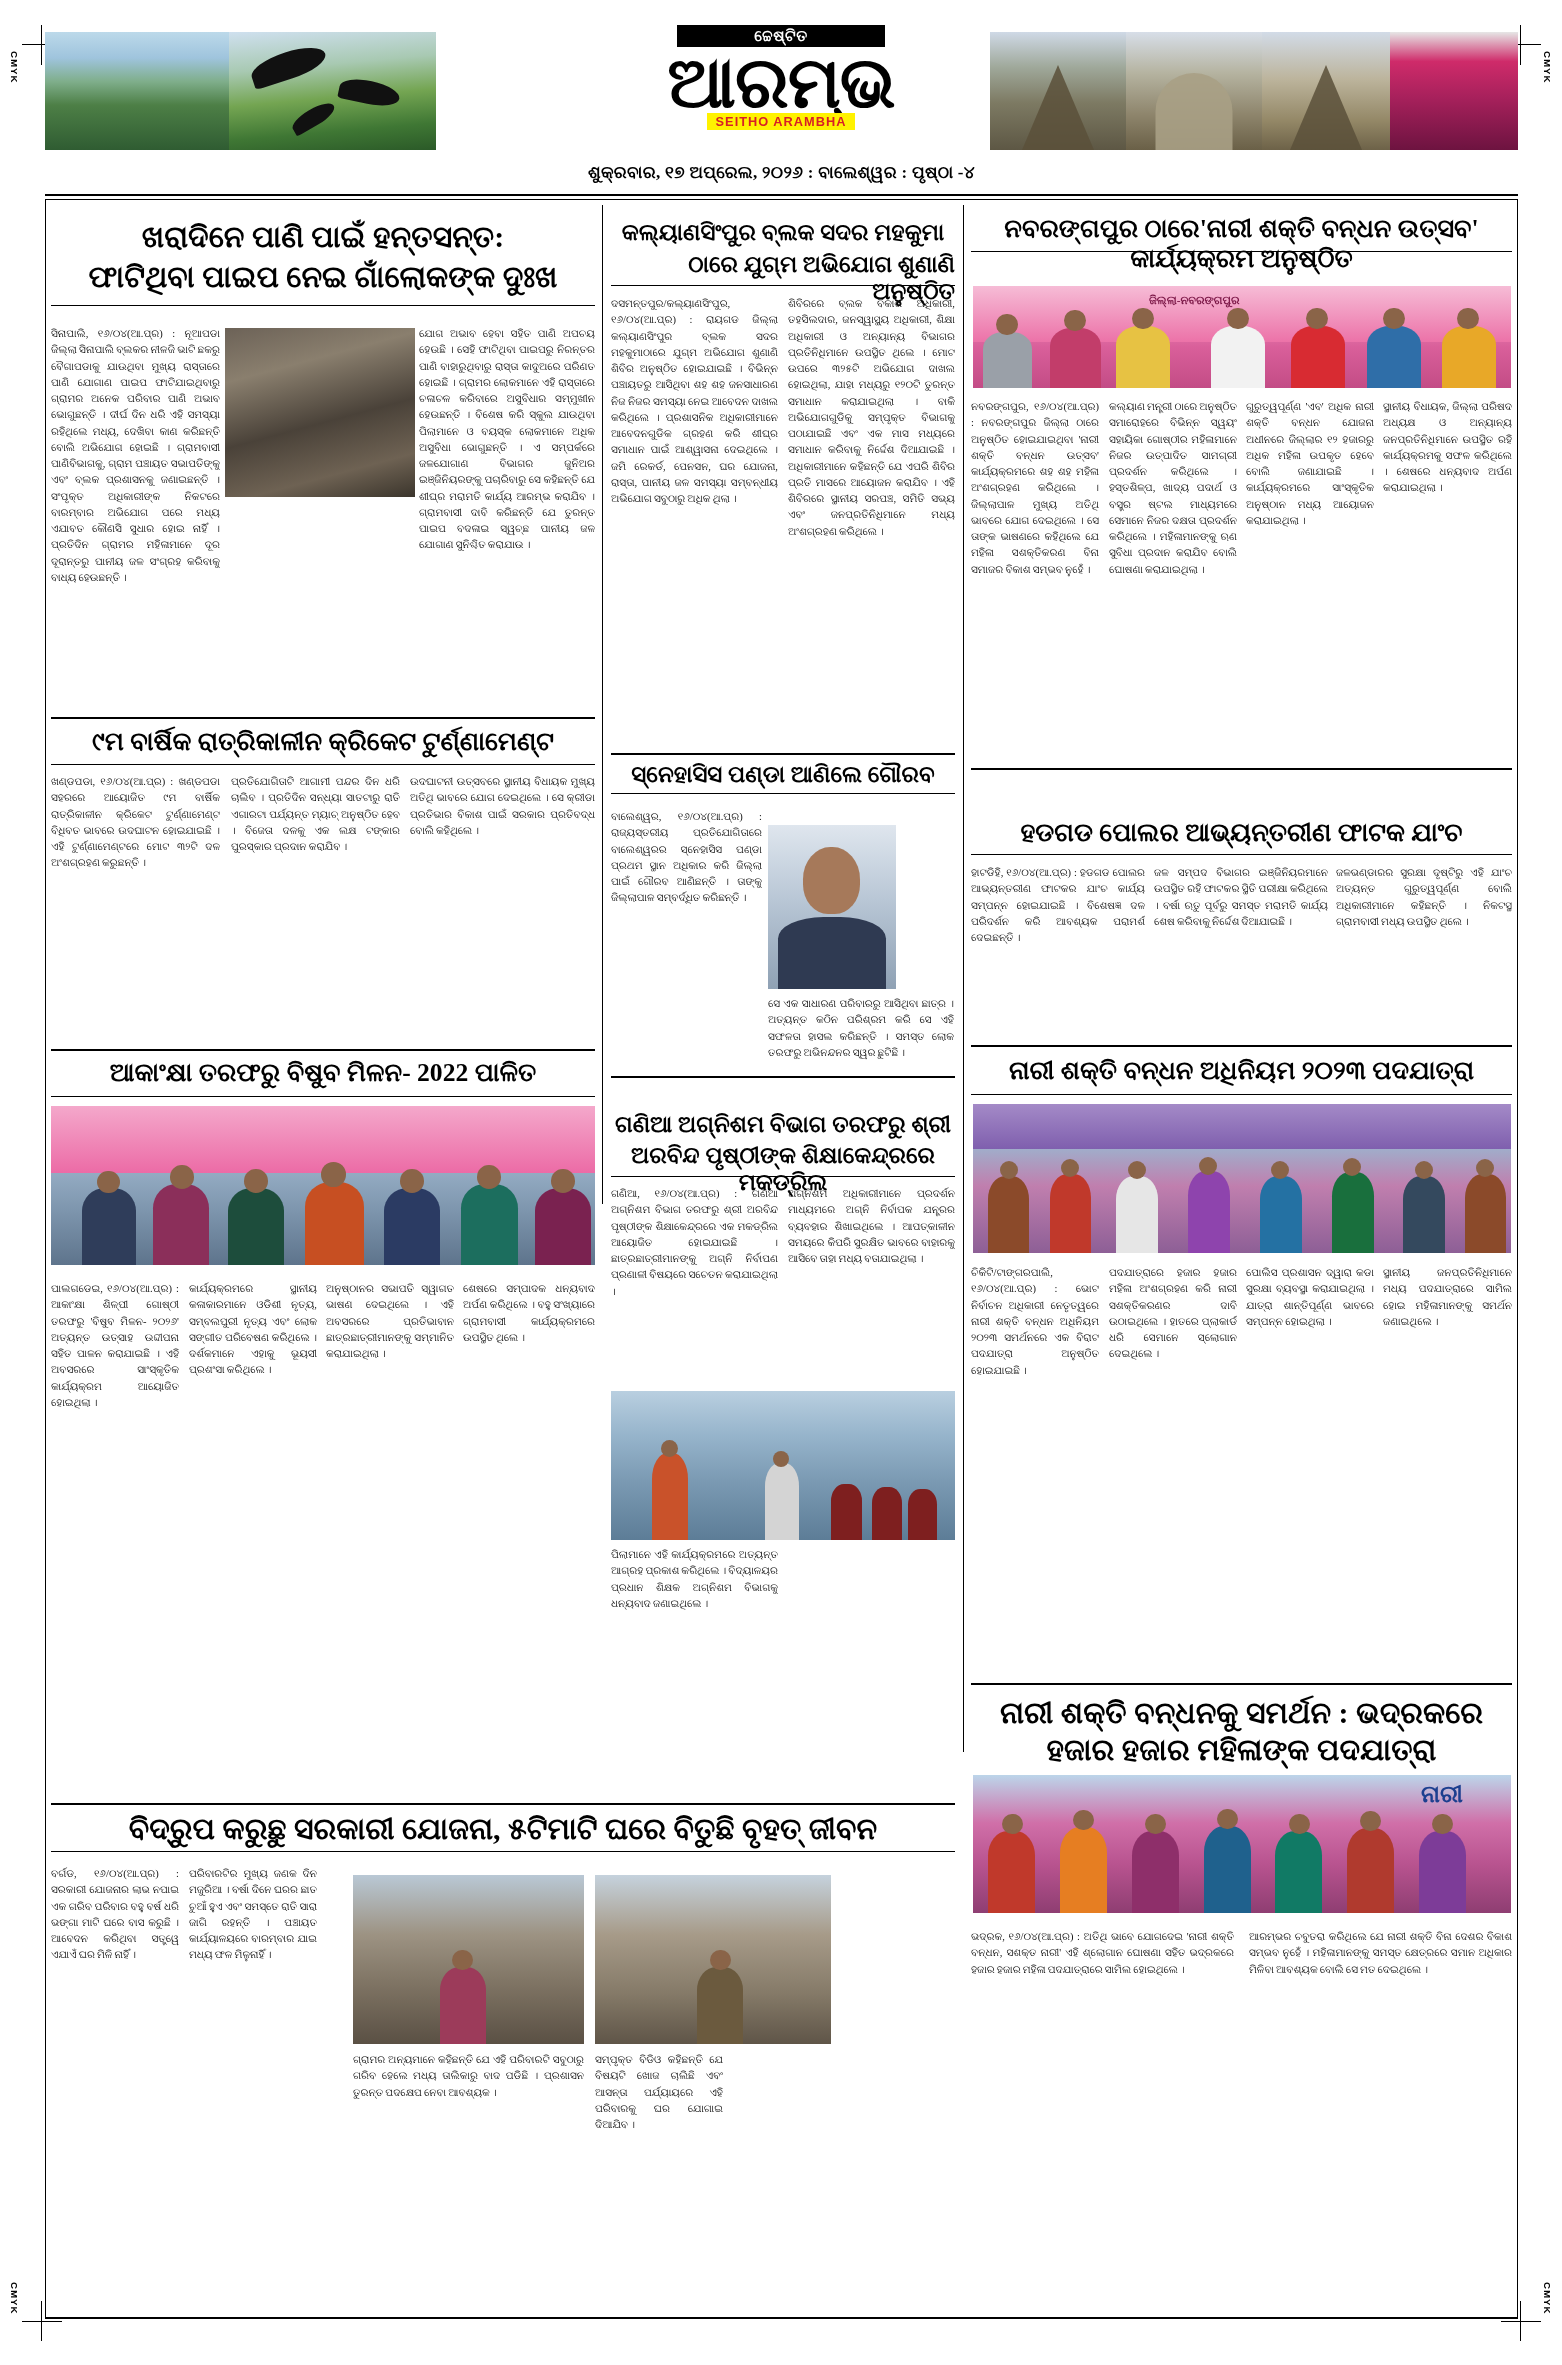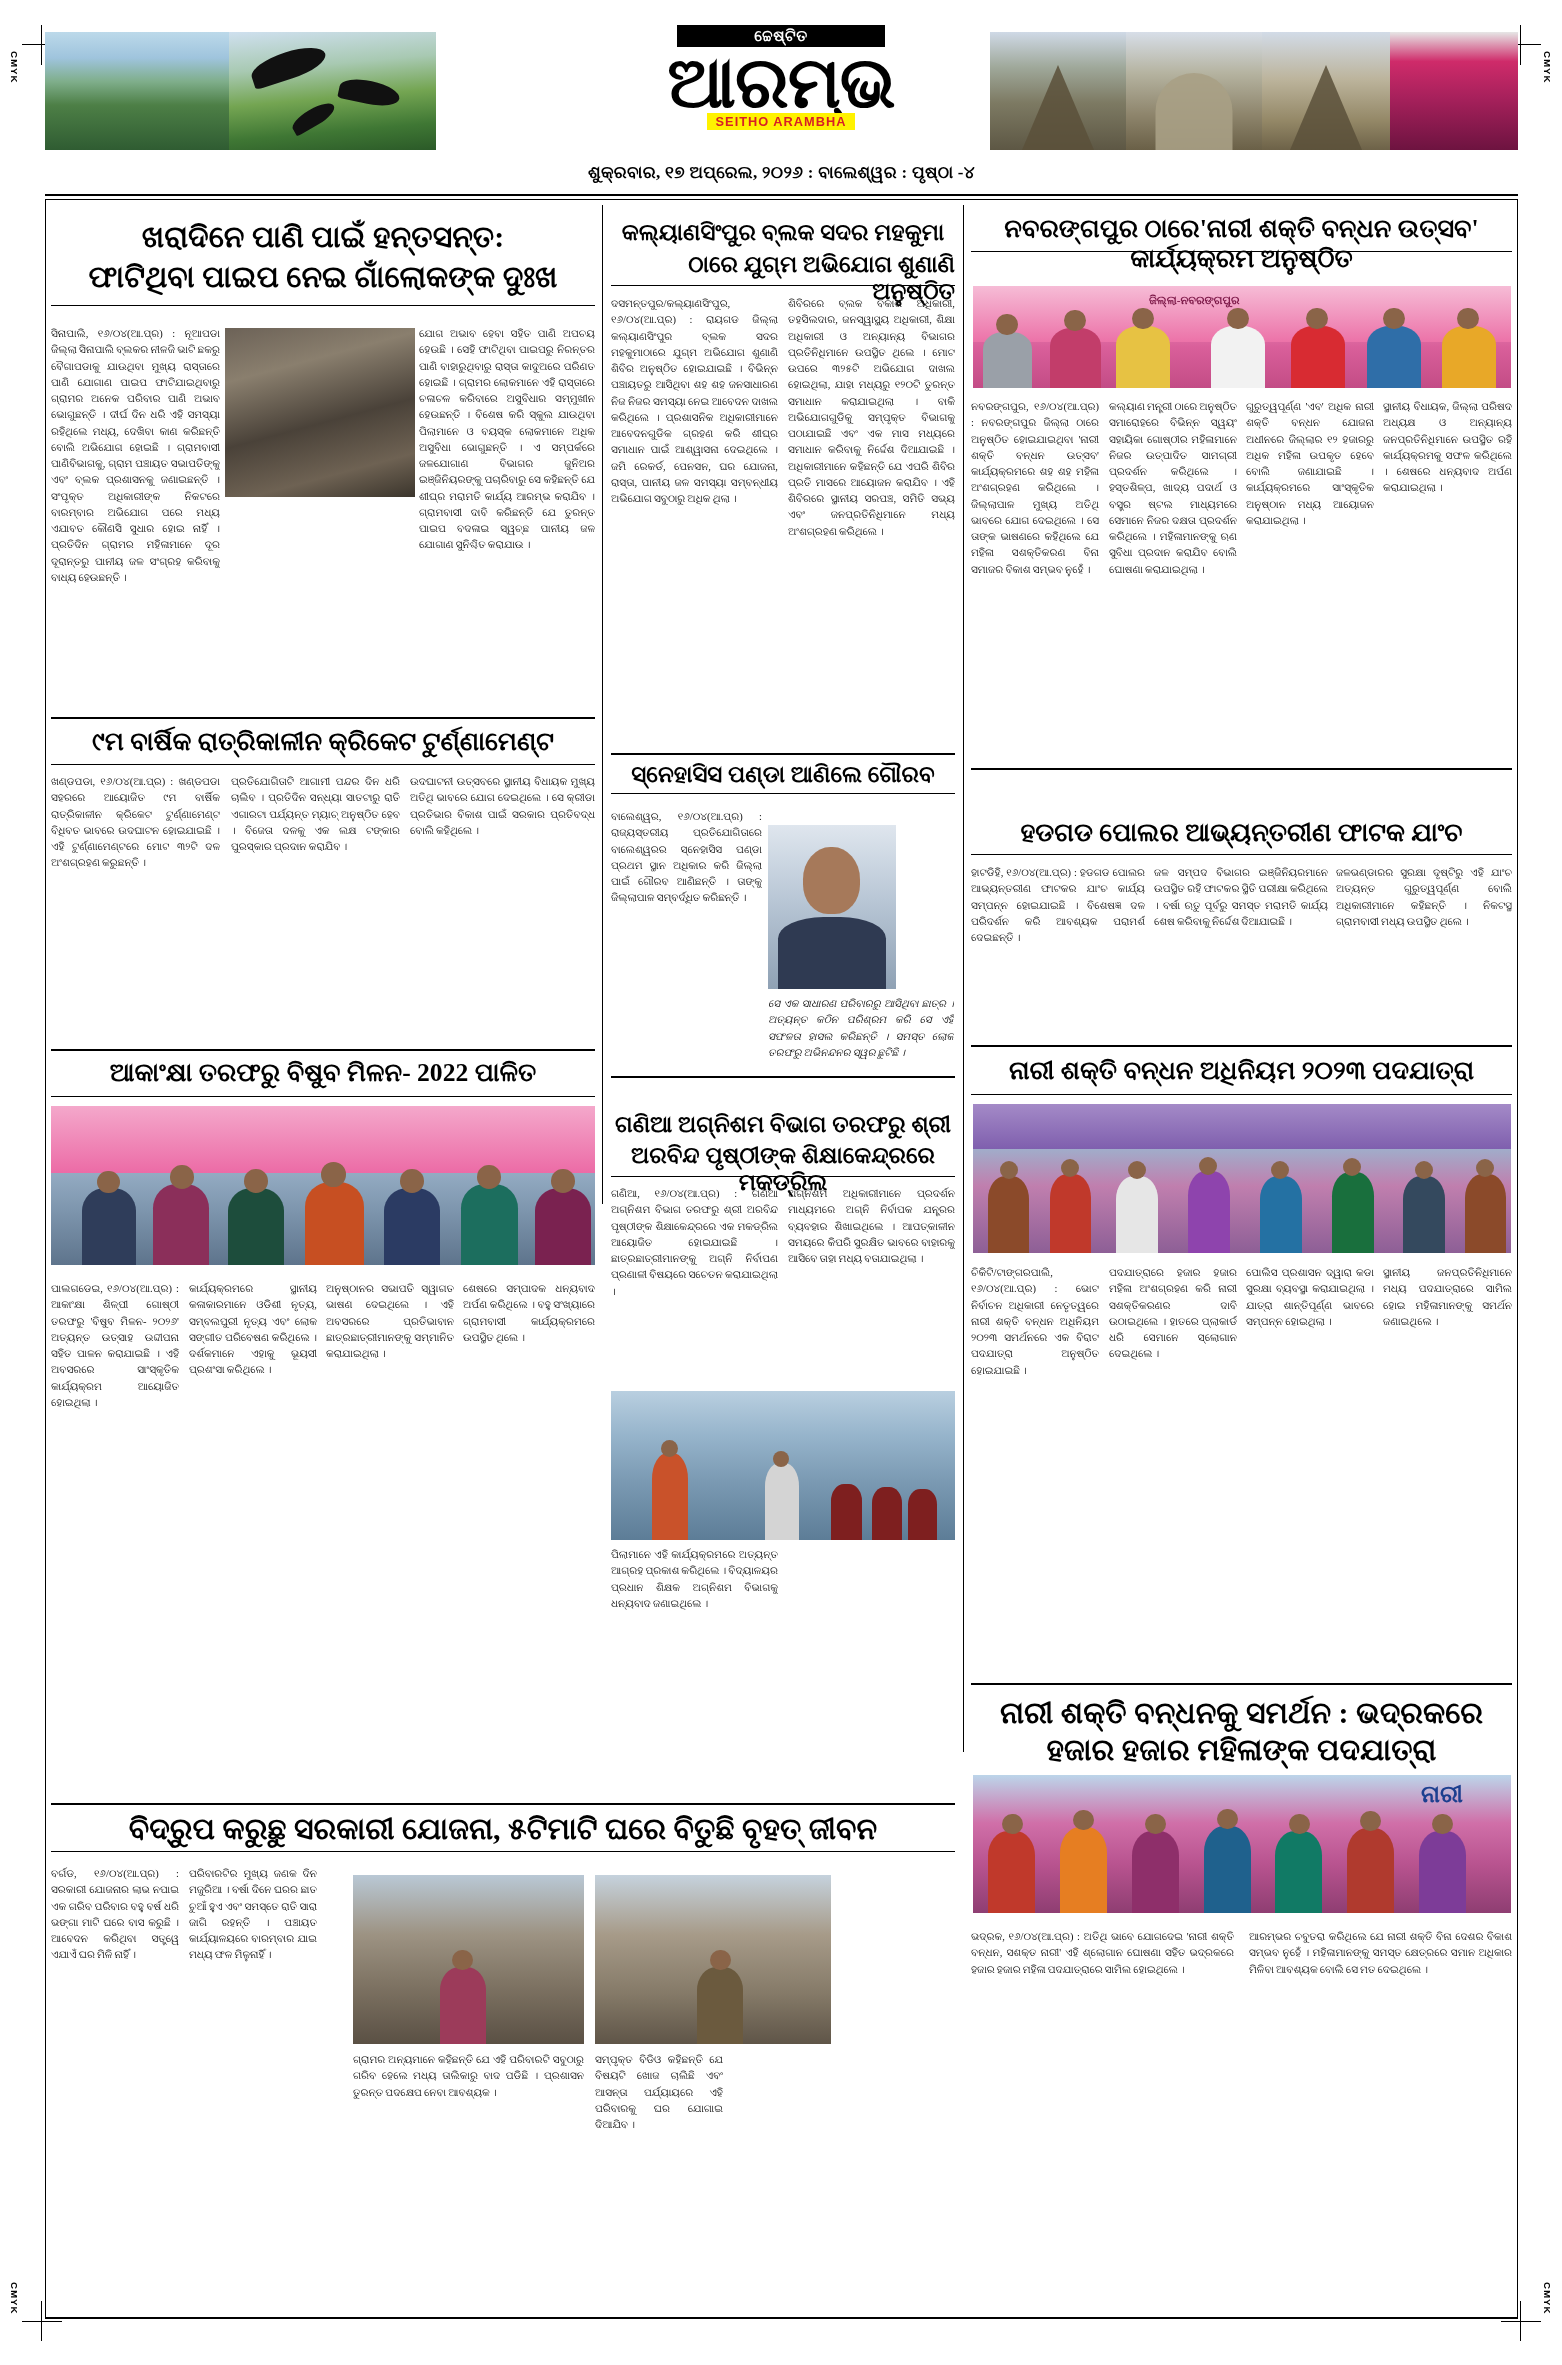--- a/index.html
+++ b/index.html
@@ -335,21 +335,21 @@
 
   <div class="headline hl-md" style="left:611px; top:761px; width:344px;">ସ୍ନେହାସିସ ପଣ୍ଡା ଆଣିଲେ ଗୌରବ</div>
   <div class="hrule thin" style="left:611px; top:793px; width:344px;"></div>
 
   <div class="photo ph-portrait" style="left:768px; top:825px; width:128px; height:164px;">
     <div class="fighead" style="left:50%; margin-left:-29px; top:21.5px; width:57px; height:67px; background:#a6795a; border-radius:48% 48% 44% 44%;"></div>
     <div class="figperson" style="left:50%; margin-left:-54px; width:108px; height:72px; background:#2f3a52;"></div>
   </div>
 
   <div class="colbody" style="left:611px; top:809px; width:151px; height:353px;">ବାଲେଶ୍ୱର, ୧୬/୦୪(ଆ.ପ୍ର) : ରାଜ୍ୟସ୍ତରୀୟ ପ୍ରତିଯୋଗିତାରେ ବାଲେଶ୍ୱରର ସ୍ନେହାସିସ ପଣ୍ଡା ପ୍ରଥମ ସ୍ଥାନ ଅଧିକାର କରି ଜିଲ୍ଲା ପାଇଁ ଗୌରବ ଆଣିଛନ୍ତି । ତାଙ୍କୁ ଜିଲ୍ଲାପାଳ ସମ୍ବର୍ଦ୍ଧିତ କରିଛନ୍ତି ।</div>
-  <div class="colbody" style="left:768px; top:996px; width:186px; height:167px;font-style:italic;">ସେ ଏକ ସାଧାରଣ ପରିବାରରୁ ଆସିଥିବା ଛାତ୍ର । ଅତ୍ୟନ୍ତ କଠିନ ପରିଶ୍ରମ କରି ସେ ଏହି ସଫଳତା ହାସଲ କରିଛନ୍ତି । ସମସ୍ତ ଲୋକ ତରଫରୁ ଅଭିନନ୍ଦନର ସ୍ୱର ଛୁଟିଛି ।</div>
+  <div class="colbody" style="left:768px; top:996px; width:186px; height:167px;">ସେ ଏକ ସାଧାରଣ ପରିବାରରୁ ଆସିଥିବା ଛାତ୍ର । ଅତ୍ୟନ୍ତ କଠିନ ପରିଶ୍ରମ କରି ସେ ଏହି ସଫଳତା ହାସଲ କରିଛନ୍ତି । ସମସ୍ତ ଲୋକ ତରଫରୁ ଅଭିନନ୍ଦନର ସ୍ୱର ଛୁଟିଛି ।</div>
 
   <div class="hrule" style="left:611px; top:1076px; width:344px;"></div>
 
   <div class="headline hl-md" style="left:611px; top:1111px; width:344px;">ଗଣିଆ ଅଗ୍ନିଶମ ବିଭାଗ ତରଫରୁ ଶ୍ରୀ</div>
   <div class="headline hl-md" style="left:611px; top:1142px; width:344px;">ଅରବିନ୍ଦ ପୃଷ୍ଠୀଙ୍କ ଶିକ୍ଷାକେନ୍ଦ୍ରରେ ମକଡ୍ରିଲ</div>
   <div class="hrule thin" style="left:611px; top:1176px; width:344px;"></div>
 
   <div class="colbody" style="left:611px; top:1186px; width:167px; height:200px;">ଗଣିଆ, ୧୬/୦୪(ଆ.ପ୍ର) : ଗଣିଆ ଅଗ୍ନିଶମ ବିଭାଗ ତରଫରୁ ଶ୍ରୀ ଅରବିନ୍ଦ ପୃଷ୍ଠୀଙ୍କ ଶିକ୍ଷାକେନ୍ଦ୍ରରେ ଏକ ମକଡ୍ରିଲ ଆୟୋଜିତ ହୋଇଯାଇଛି । ଛାତ୍ରଛାତ୍ରୀମାନଙ୍କୁ ଅଗ୍ନି ନିର୍ବାପଣ ପ୍ରଣାଳୀ ବିଷୟରେ ସଚେତନ କରାଯାଇଥିଲା ।</div>
   <div class="colbody" style="left:788px; top:1186px; width:167px; height:200px;">ଅଗ୍ନିଶମ ଅଧିକାରୀମାନେ ପ୍ରଦର୍ଶନ ମାଧ୍ୟମରେ ଅଗ୍ନି ନିର୍ବାପକ ଯନ୍ତ୍ରର ବ୍ୟବହାର ଶିଖାଇଥିଲେ । ଆପତ୍କାଳୀନ ସମୟରେ କିପରି ସୁରକ୍ଷିତ ଭାବରେ ବାହାରକୁ ଆସିବେ ତାହା ମଧ୍ୟ ବତାଯାଇଥିଲା ।</div>
 

